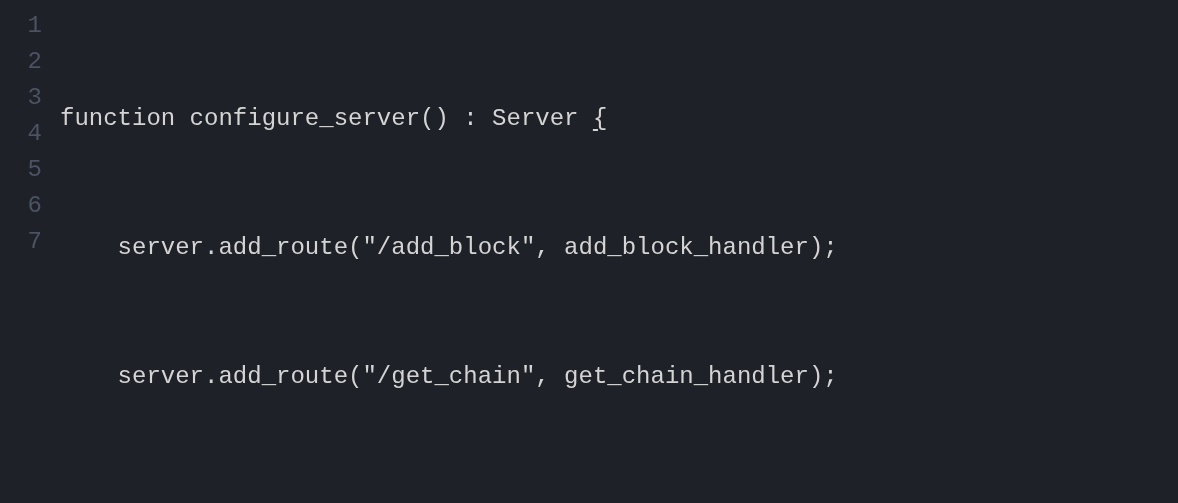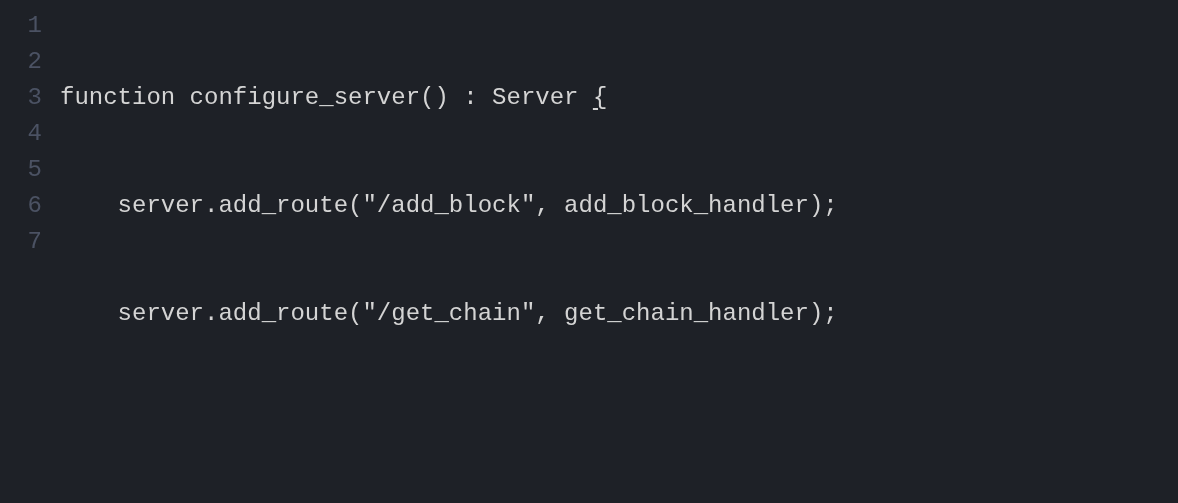--- a/index.html
+++ b/index.html
@@ -34,20 +34,21 @@
       line-height: 36px;
     }
     .code {
       flex: 1;
       white-space: pre;
       color: #d4d4d4;
     }
     .code .line {
       height: 36px;
       line-height: 36px;
+      margin-top: 21px;
     }
     .underline {
       text-decoration: underline;
       text-decoration-color: #d4d4d4;
       text-underline-offset: 4px;
     }
   </style>
 </head>
 <body>
 

